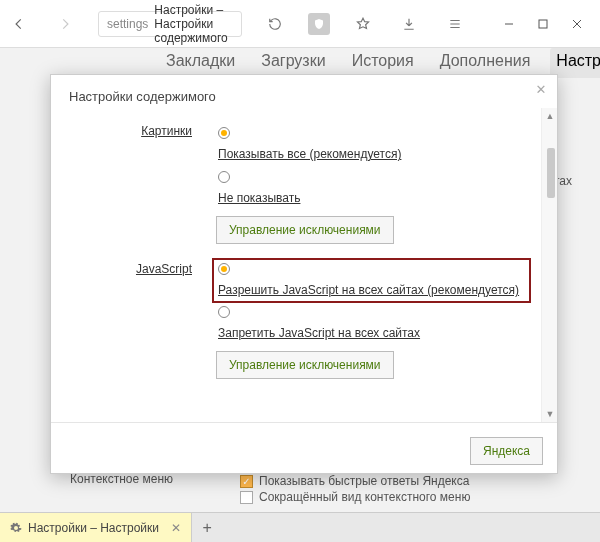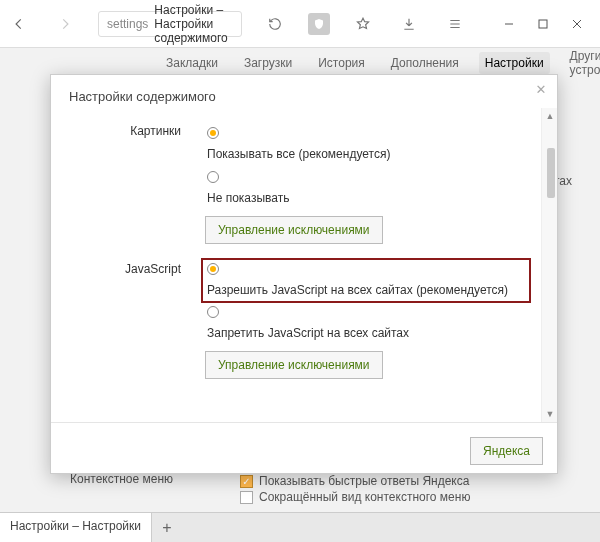--- a/index.html
+++ b/index.html
@@ -10,21 +10,21 @@
   .tb-btn { width: 26px; height: 26px; display: flex; align-items: center; justify-content: center; color: #666; cursor: pointer; }
   .tb-btn svg { width: 14px; height: 14px; }
   .omnibox { flex: 1; height: 26px; background: #fff; border: 1px solid #ddd; border-radius: 3px; display: flex; align-items: center; padding: 0 8px; gap: 6px; color: #555; }
   .omni-part1 { color: #888; }
   .omni-part2 { color: #333; }
   .tb-icon { width: 26px; height: 26px; display:flex; align-items:center; justify-content:center; color:#777; }
   .win-controls { display:flex; margin-left:4px; }
   .win-controls div { width: 34px; height: 28px; display:flex; align-items:center; justify-content:center; color:#555; }
 
   
-  .navtabs { height: 30px; display:flex; align-items:center; gap:14px; padding: 0 0 0 160px; font-size:12px; color:#666; background:#f2f2f2; }
+  .navtabs { height: 30px; display:flex; gap:14px; padding: 0 0 0 160px; font-size:16px; color:#666; background:#f2f2f2; }
   .navtabs .tab { cursor:pointer; padding:4px 6px; }
   .navtabs .tab.active { color:#000; background:#e5e5e5; border-radius:3px; }
 
   
   .backdrop { position:absolute; top:66px; left:0; right:0; bottom:0; padding:10px 20px; color:#555; }
   .bd-line1 { position:absolute; right:28px; top:108px; font-size:12px; color:#555; }
   .bd-row { display:flex; align-items:center; gap:6px; font-size:12px; margin-top:2px; }
   .bd-check { width:13px; height:13px; background:#ffb84d; border:1px solid #c28a2b; display:inline-flex; align-items:center; justify-content:center; color:#fff; font-size:10px; }
   .bd-check.blank { background:#fff; border:1px solid #aaa; }
   .bd-section { position:absolute; left:70px; top:406px; font-size:12px; color:#555; }
@@ -34,34 +34,34 @@
   .modal { position:absolute; left:50px; top:74px; width:508px; height:400px; background:#fff; border:1px solid #ccc; box-shadow: 0 4px 18px rgba(0,0,0,0.25); display:flex; flex-direction:column; }
   .modal-title { padding:14px 18px 4px; font-size:13px; color:#444; }
   .modal-close { position:absolute; top:6px; right:8px; width:16px; height:16px; color:#aaa; display:flex; align-items:center; justify-content:center; cursor:pointer; font-size:13px;}
   .modal-body { flex:1; overflow:hidden; position:relative; padding: 4px 0 0 0; }
   .modal-scroll { position:absolute; top:0; right:0; bottom:0; width:16px; background:#f7f7f7; border-left:1px solid #eee; }
   .scroll-thumb { position:absolute; right:2px; top:40px; width:8px; height:50px; background:#c9c9c9; border-radius:2px; }
   .scroll-arrow { position:absolute; left:0; width:16px; height:16px; display:flex; align-items:center; justify-content:center; color:#888; font-size:9px; }
   .scroll-arrow.up { top:0; }
   .scroll-arrow.down { bottom:0; }
 
-  .section { display:flex; padding: 10px 30px 6px 4px; }
+  .section { display:flex; padding: 10px 30px 6px 15px; text-decoration: underline; }
   .sec-label { width:150px; text-align:right; padding-right:24px; color:#333; font-size:12px; padding-top:2px;}
   .sec-body { flex:1; }
   .radio-row { display:flex; align-items:flex-start; gap:7px; padding:4px 2px; font-size:12px; color:#333; line-height:1.35;flex-direction:column; }
   .radio { width:12px; height:12px; border:1px solid #888; border-radius:50%; display:inline-flex; align-items:center; justify-content:center; flex-shrink:0; margin-top:1px;}
   .radio.sel::after { content:""; width:6px; height:6px; border-radius:50%; background:#ffb300; display:block; }
   .highlight { border:2px solid #8b1a1a; padding:2px 4px; margin:-2px -4px; }
   .btn { display:inline-block; margin-top:6px; padding:6px 12px; border:1px solid #bbb; background:#f6f6f6; font-size:12px; color:#4d7c0f; cursor:pointer; }
 
   .modal-footer { border-top:1px solid #e5e5e5; padding:8px 14px; display:flex; justify-content:flex-end; }
 
   
   .tabstrip { position:absolute; left:0; right:0; bottom:0; height:30px; background:#e8e8e8; border-top:1px solid #ccc; display:flex; align-items:stretch; }
-  .btab { display:flex; align-items:center; gap:6px; padding:0 10px; background:#ffffff; border-right:1px solid #ccc; max-width:200px; font-size:12px; color:#444;flex-direction:column; }
+  .btab { display:flex; align-items:center; gap:6px; padding:0 10px; background:#fef9c3; border-right:1px solid #ccc; max-width:200px; font-size:12px; color:#444; }
   .btab .x { margin-left:6px; color:#888; cursor:pointer; }
   .newtab { width:30px; display:flex; align-items:center; justify-content:center; color:#666; font-size:16px; cursor:pointer; }
   .gear { width:12px; height:12px; }
 </style>
 </head>
 <body>
 
 <div class="titlebar">
   <div class="tb-btn">
     <svg viewBox="0 0 24 24" fill="none" stroke="currentColor" stroke-width="2">

